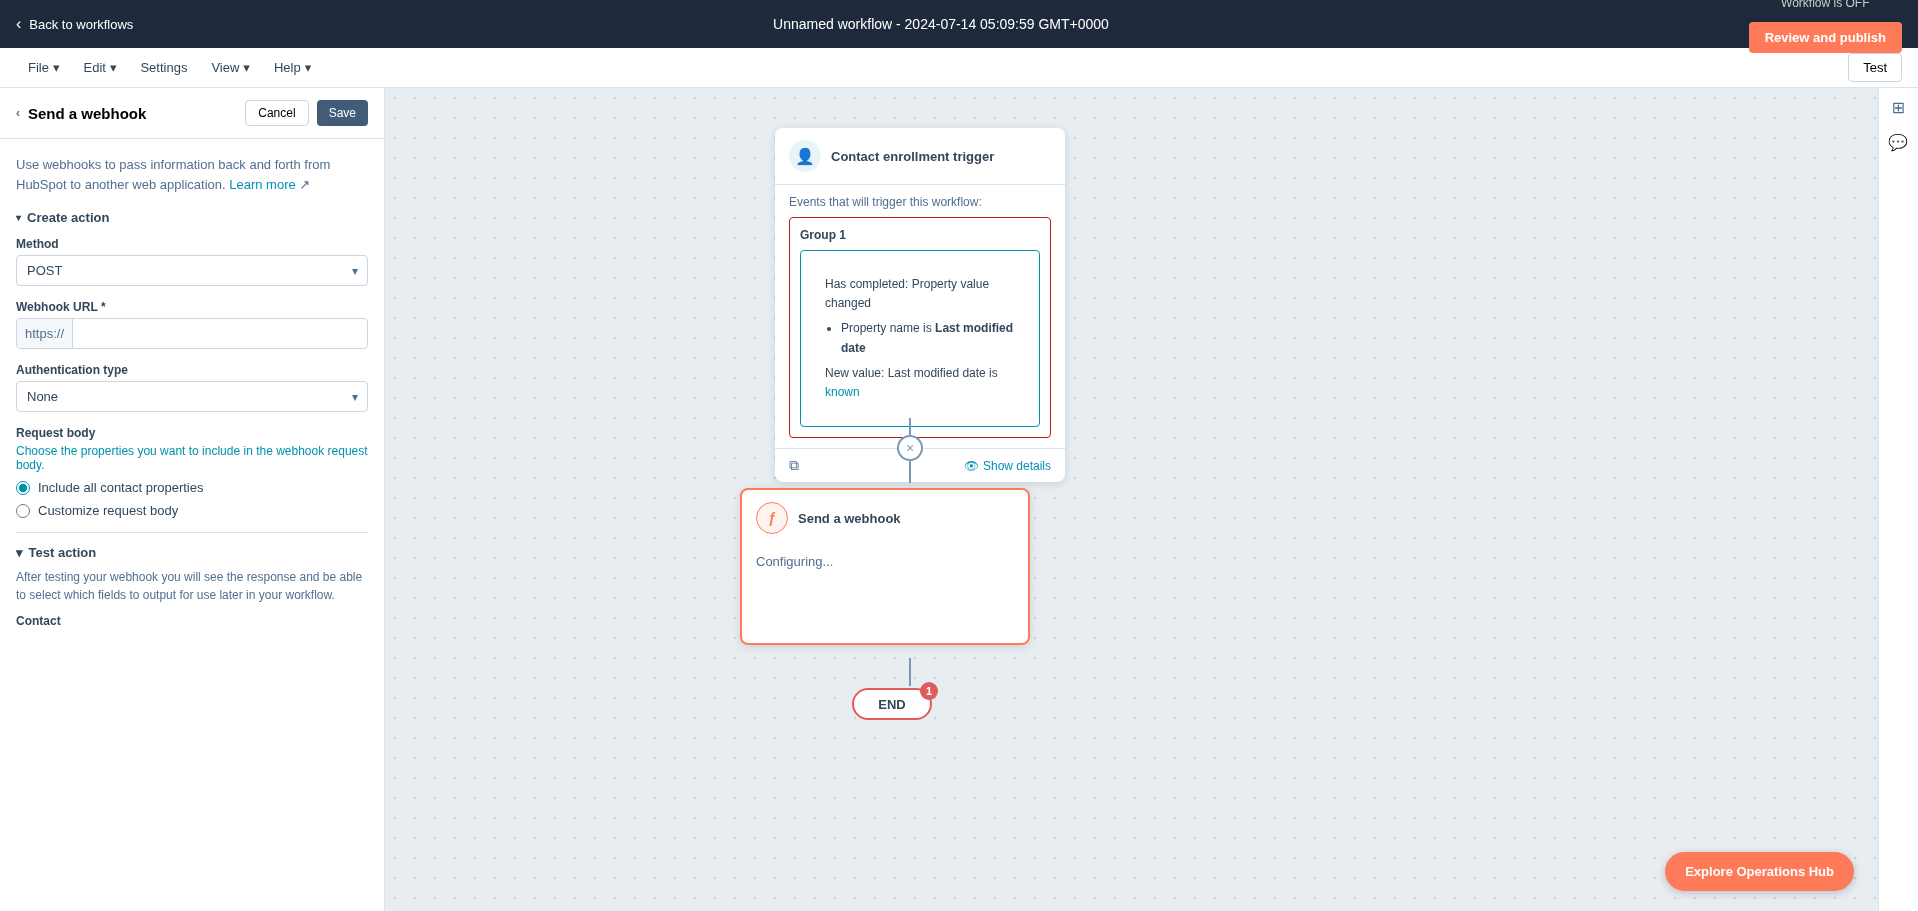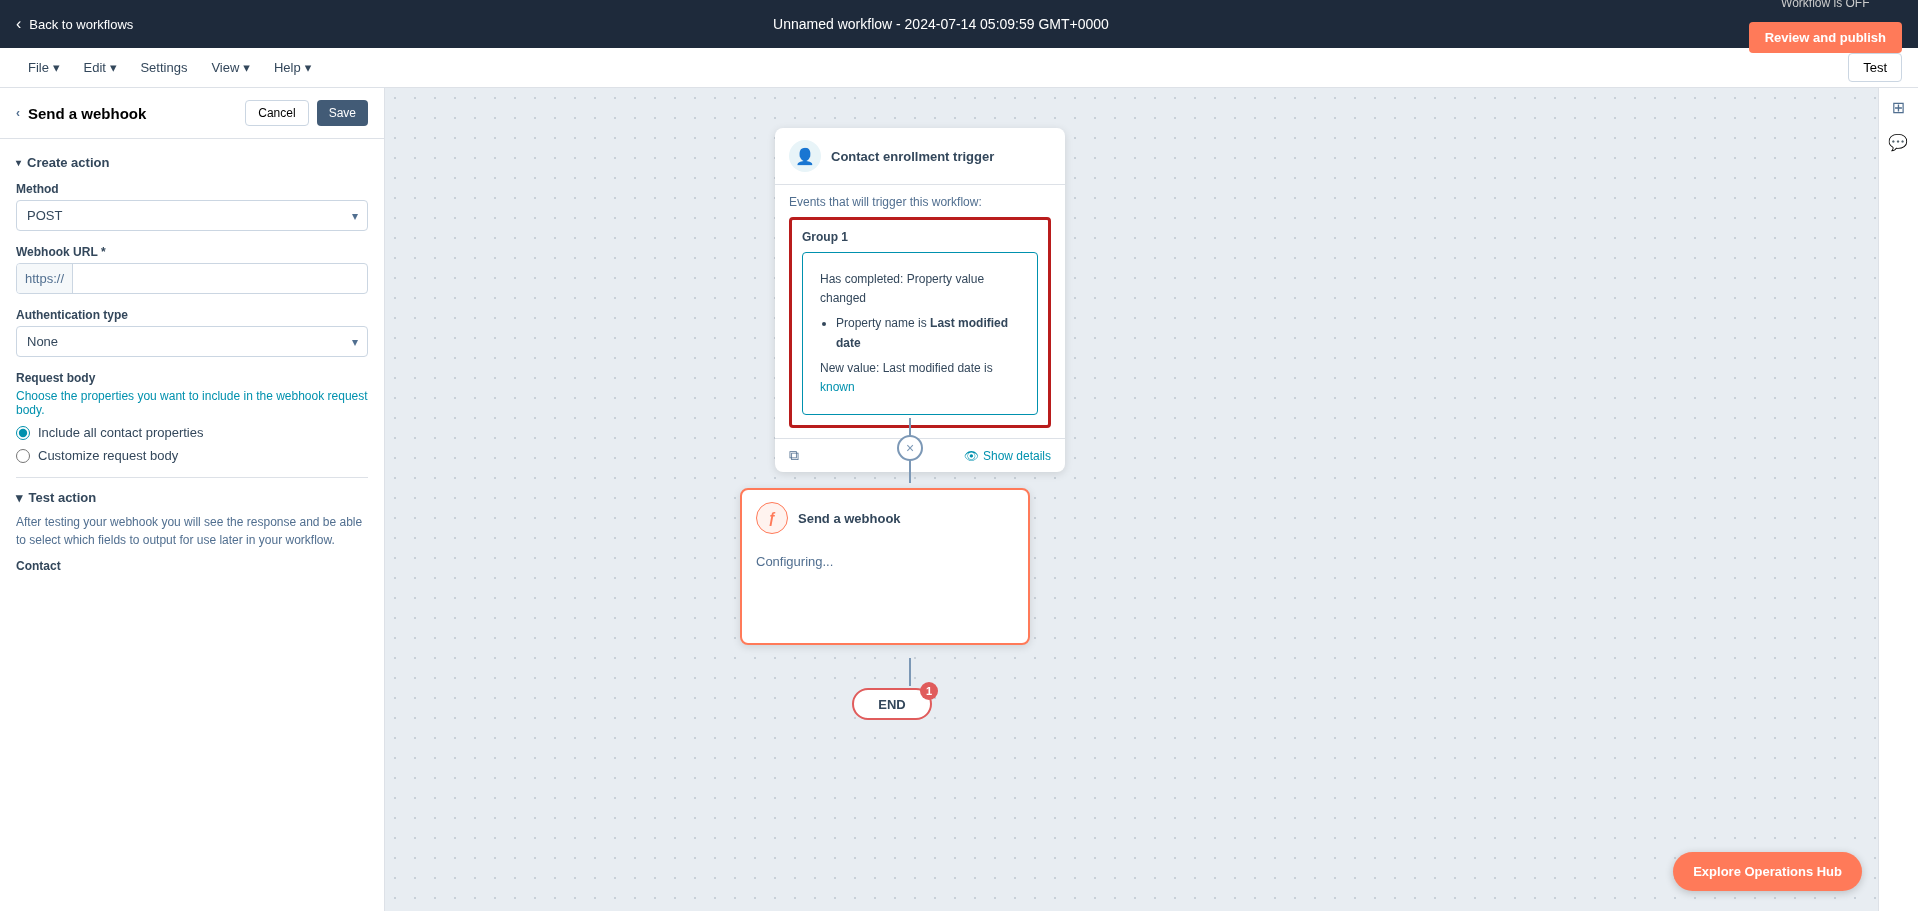--- a/index.html
+++ b/index.html
@@ -141,26 +141,26 @@
       width: 32px; height: 32px; border-radius: 50%;
       background: #e8f4f8; display: flex; align-items: center; justify-content: center;
       color: #0091ae; font-size: 16px; flex-shrink: 0;
     }
     .node-title { font-size: 13px; font-weight: 600; color: #33475b; }
 
     .node-body { padding: 10px 14px; }
     .node-subtitle { font-size: 12px; color: #516f90; margin-bottom: 8px; }
 
     .group-box {
-      border: 3px solid #b91c1c; border-radius: 4px; padding: 10px;
+      border: 1px solid #b91c1c; border-radius: 4px; padding: 10px;
     }
     .group-label { font-size: 12px; font-weight: 700; color: #33475b; margin-bottom: 8px; }
 
     .condition-box {
-      border: 1px solid #0091ae; border-radius: 4px; padding: 17px;
+      border: 1px solid #0091ae; border-radius: 4px; padding: 24px;
       font-size: 12px; color: #33475b; line-height: 1.6;
     }
     .condition-text { font-size: 12px; color: #33475b; }
     .condition-value { color: #0091ae; }
 
     .node-footer {
       display: flex; align-items: center; justify-content: space-between;
       padding: 8px 14px; border-top: 1px solid #dde1e7;
     }
     .copy-icon { font-size: 14px; color: #516f90; cursor: pointer; }
@@ -208,21 +208,21 @@
     .right-sidebar {
       position: fixed; right: 0; top: 88px; bottom: 0;
       width: 40px; background: #fff; border-left: 1px solid #dde1e7;
       display: flex; flex-direction: column; align-items: center;
       padding: 10px 0; gap: 16px;
     }
     .sidebar-icon { color: #516f90; font-size: 16px; cursor: pointer; }
 
     
     .explore-btn {
-      position: fixed; bottom: 20px; right: 56px;
+      position: fixed; bottom: 20px; right: 64px;
       background: #ff7a59; color: #fff; border: none; border-radius: 24px;
       padding: 12px 20px; font-size: 13px; font-weight: 600; cursor: pointer;
       box-shadow: 0 2px 8px rgba(0,0,0,0.2);
     }
 
     
     .panel-scroll::-webkit-scrollbar { width: 4px; }
     .panel-scroll::-webkit-scrollbar-thumb { background: #cbd6e2; border-radius: 4px; }
   </style>
 </head>
@@ -271,20 +271,25 @@
         <span class="chevron-icon">‹</span>
         <span>Send a webhook</span>
       </div>
       <div class="panel-actions">
         <button class="cancel-btn">Cancel</button>
         <button class="save-btn">Save</button>
       </div>
     </div>
 
     <div class="panel-scroll">
+      <p class="panel-description">
+        <span>Use webhooks to pass information back and forth from HubSpot to another web application.</span>
+        <a href="#" class="learn-more">Learn more</a>
+        <span> ↗</span>
+      </p>
 
       <div class="section-header">
         <span class="chevron-icon">▾</span>
         <span>Create action</span>
       </div>
 
       <div class="form-group">
         <label class="form-label">Method</label>
         <div class="select-wrapper">
           <select class="select-field">

